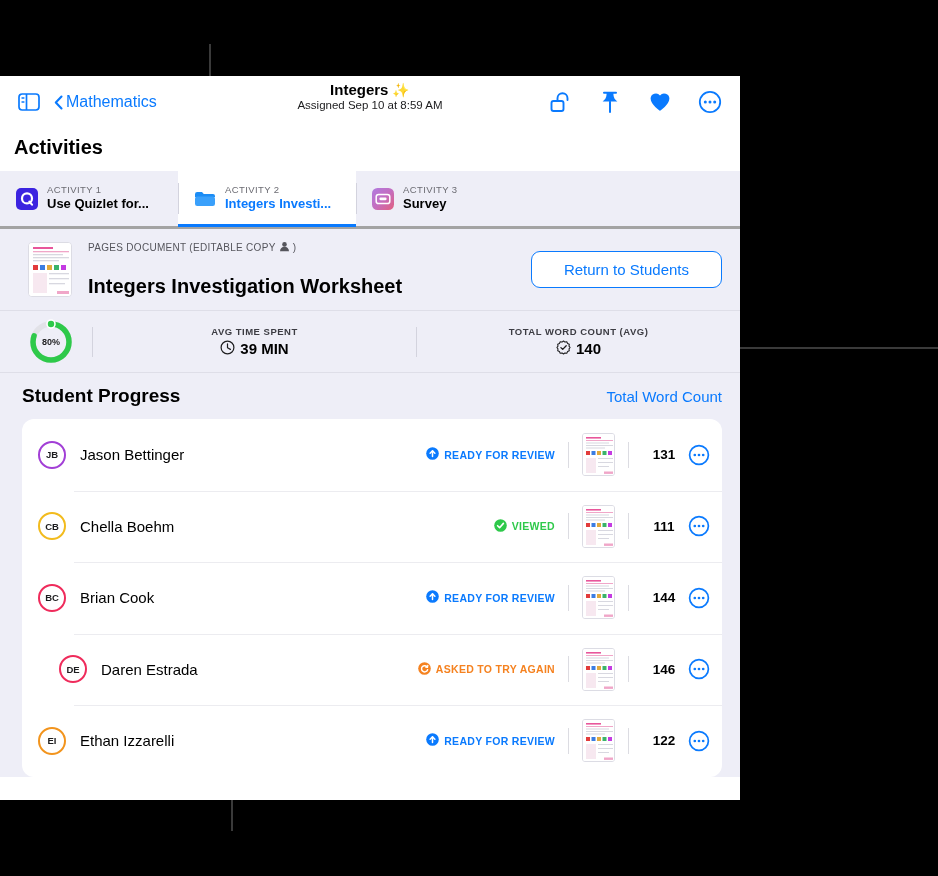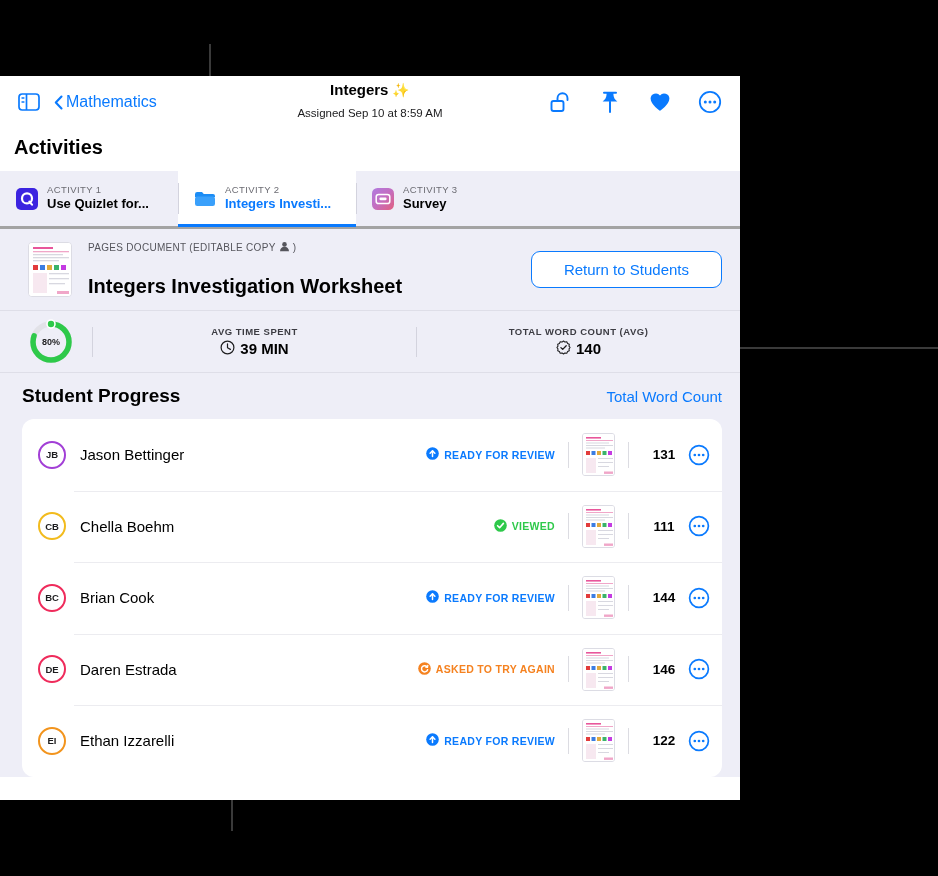--- a/index.html
+++ b/index.html
@@ -43,21 +43,21 @@
   .tb-center {
     position: absolute; left: 0; right: 0; top: 5px;
     display: flex; flex-direction: column; align-items: center;
     pointer-events: none;
   }
   .tb-title {
     font-size: 15px; font-weight: bold; color: #000;
     display: flex; align-items: center; gap: 4px;
   }
   .sparkle { font-size: 14px; }
-  .tb-sub { font-size: 11.5px; color: #1c1c1e; margin-top: 9px; text-align: center; }
+  .tb-sub { font-size: 11.5px; color: #1c1c1e; margin-top: 1px; text-align: center; }
 
   .tb-right {
     margin-left: auto; display: flex; align-items: center; gap: 26px;
     position: relative; z-index: 2;
   }
   .tb-ico { width: 24px; height: 24px; cursor: pointer; display: block; }
 
   
   .page-title {
     font-size: 20px; font-weight: bold; color: #000;
@@ -506,21 +506,21 @@
       <svg viewBox="0 0 22 22" width="22" height="22">
         <circle cx="11" cy="11" r="9.4" fill="none" stroke="#0a7afe" stroke-width="1.7"></circle>
         <circle cx="6.8" cy="11" r="1.35" fill="#0a7afe"></circle>
         <circle cx="11" cy="11" r="1.35" fill="#0a7afe"></circle>
         <circle cx="15.2" cy="11" r="1.35" fill="#0a7afe"></circle>
       </svg>
     </span>
   </div>
 
   <div class="srow">
-    <span class="avatar" style="border-color: rgb(239, 43, 91);">DE</span>
+    <span class="avatar" style="border-color: rgb(239, 43, 91); margin-left: 21px;">DE</span>
     <span class="sname">Daren Estrada</span>
     <span class="badge" style="color: rgb(245, 130, 32);">
       <span class="badge-ico"><svg viewBox="0 0 13 13" width="13" height="13">
                   <circle cx="6.5" cy="6.5" r="6.3" fill="#f58220"></circle>
     <path d="M9.3 5.2 A3.1 3.1 0 1 0 9.6 7.7" fill="none" stroke="#fff" stroke-width="1.45" stroke-linecap="round"></path>
     <polyline points="9.9,2.9 9.6,5.5 7.1,5.0" fill="#fff" stroke="#fff" stroke-width="1.1" stroke-linejoin="round"></polyline>
                 </svg></span>
       <span class="badge-txt">ASKED TO TRY AGAIN</span>
     </span>
     <span class="row-div"></span>

